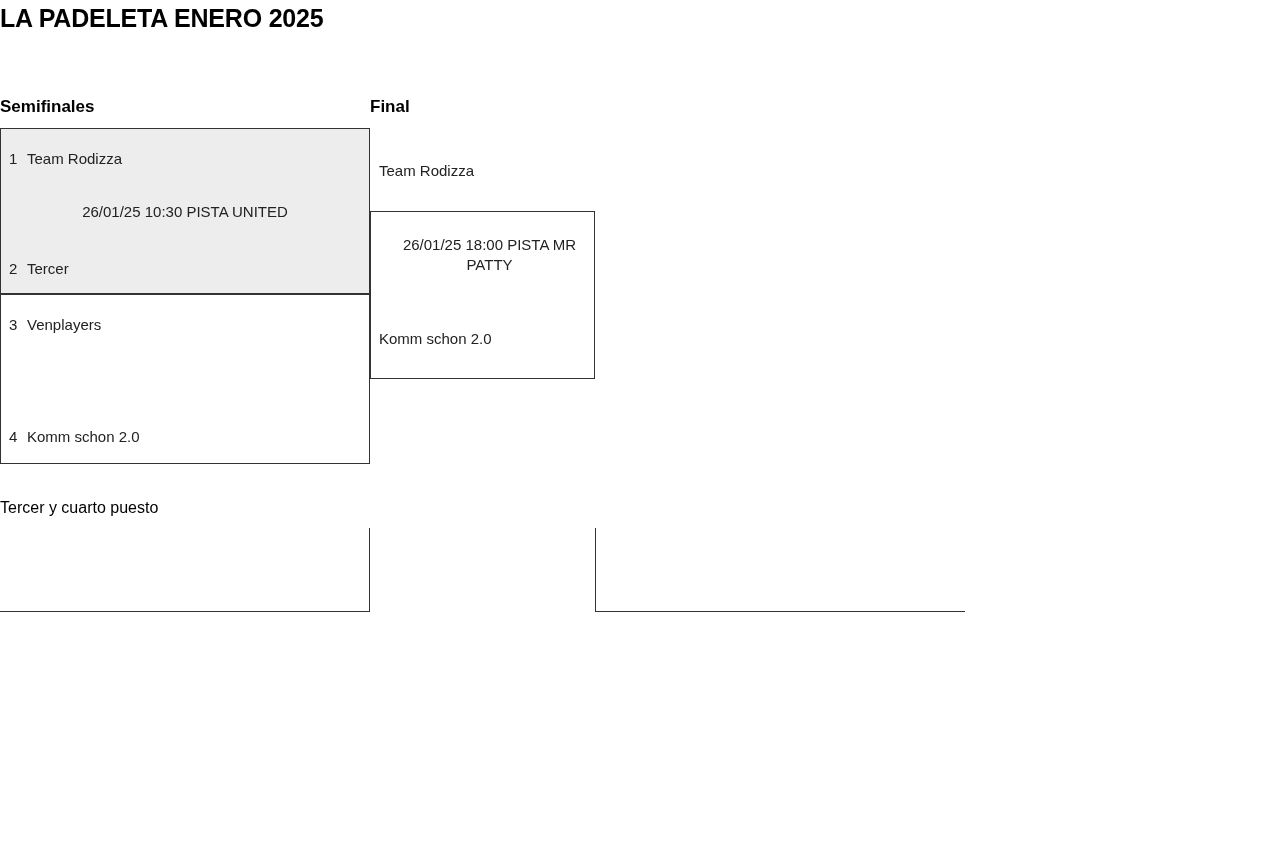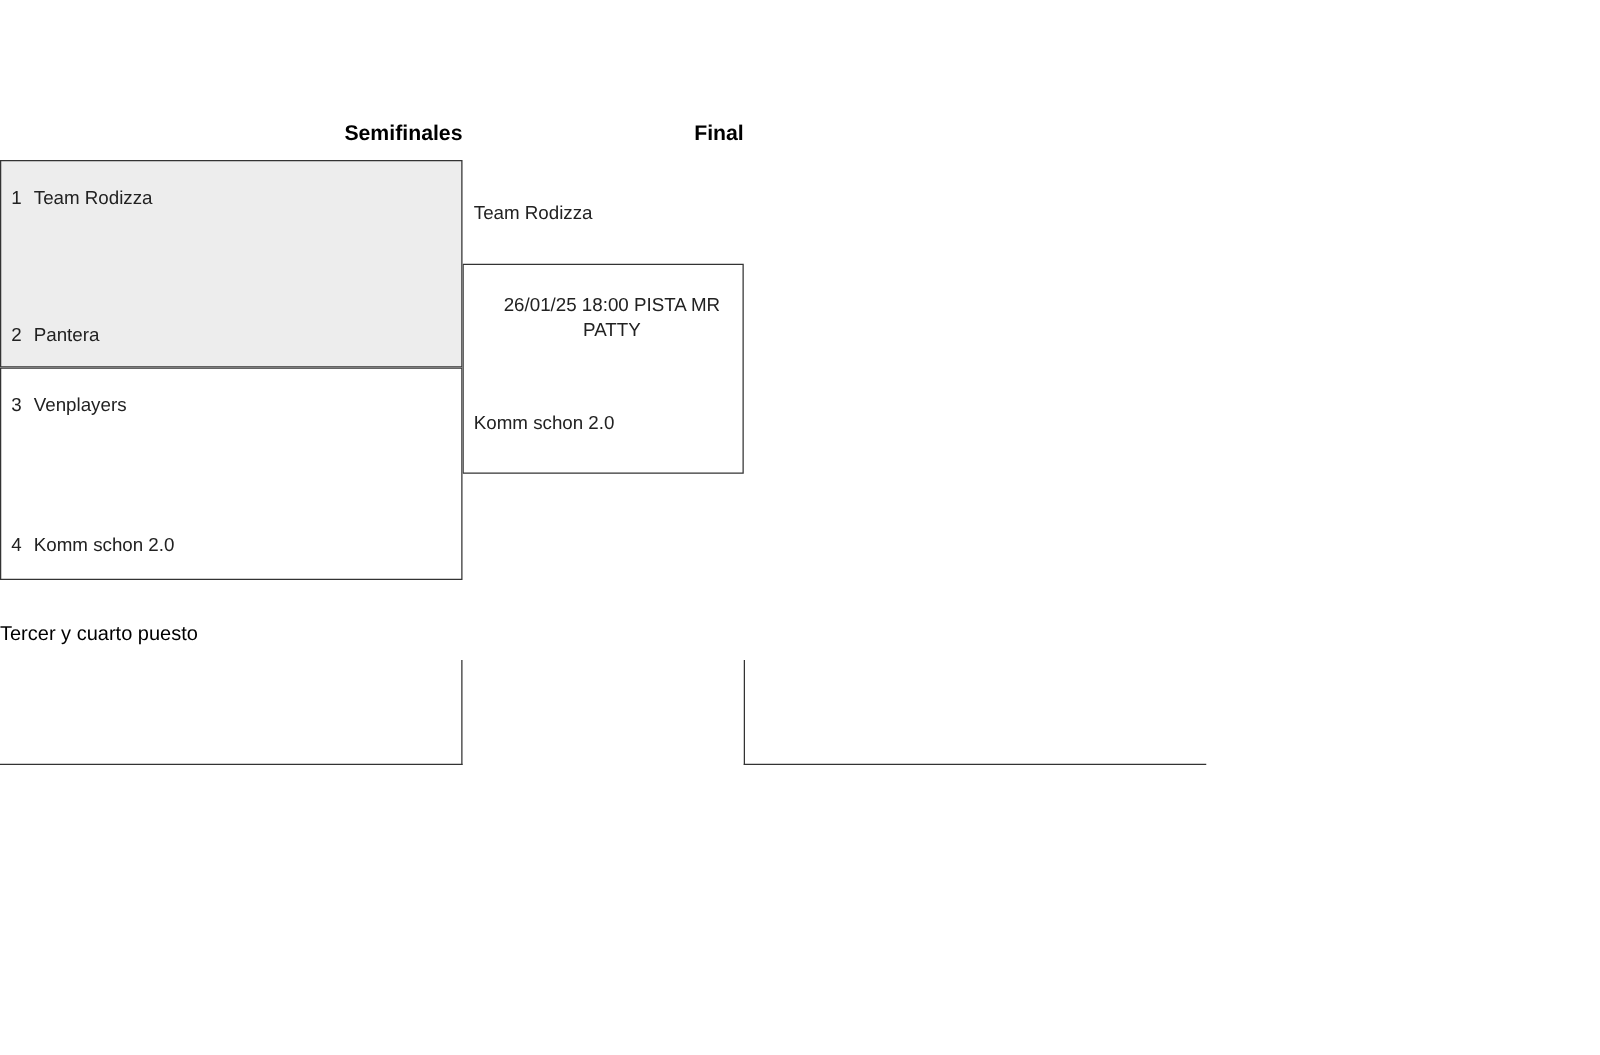--- a/index.html
+++ b/index.html
@@ -44,21 +44,21 @@
     height: 62px;
   }
   .brand-logo svg { display: block; }
 
   
   .round-label {
     position: absolute;
     font-size: 17px;
     font-weight: bold;
     color: #000000;
-    text-align: right;
+    text-align: left;
     top: 97px;
   }
   .round-label.r-semis { left: 0px;   width: 370px; }
   .round-label.r-final { left: 370px; width: 225px; }
 
   
   .bracket-area {
     position: absolute;
     left: 0;
     top: 0;
@@ -154,37 +154,39 @@
     border-left: 1px solid #333333;
     border-bottom: 1px solid #333333;
   }
 </style>
 </head>
 <body>
 
 <div class="tourney-header">
 
   <div class="title-block">
+    <span class="title-line">LA PADELETA ENERO 2025</span>
   </div>
 
 </div>
 
 <div class="round-label r-semis">Semifinales</div>
 <div class="round-label r-final">Final</div>
 
 <div class="bracket-area">
 
   <div class="match-box shaded" id="sf1">
     <div class="slot slot-top">
       <span class="seed">1</span>
       <span class="team-name">Team Rodizza</span>
     </div>
+    <div class="match-info">26/01/25 10:30 PISTA UNITED</div>
     <div class="slot slot-bottom">
       <span class="seed">2</span>
-      <span class="team-name">Pantera</span>
+      <span class="team-name">Tercer</span>
     </div>
   </div>
 
   <div class="match-box" id="sf2">
     <div class="slot slot-top">
       <span class="seed">3</span>
       <span class="team-name">Venplayers</span>
     </div>
     <div class="slot slot-bottom">
       <span class="seed">4</span>

